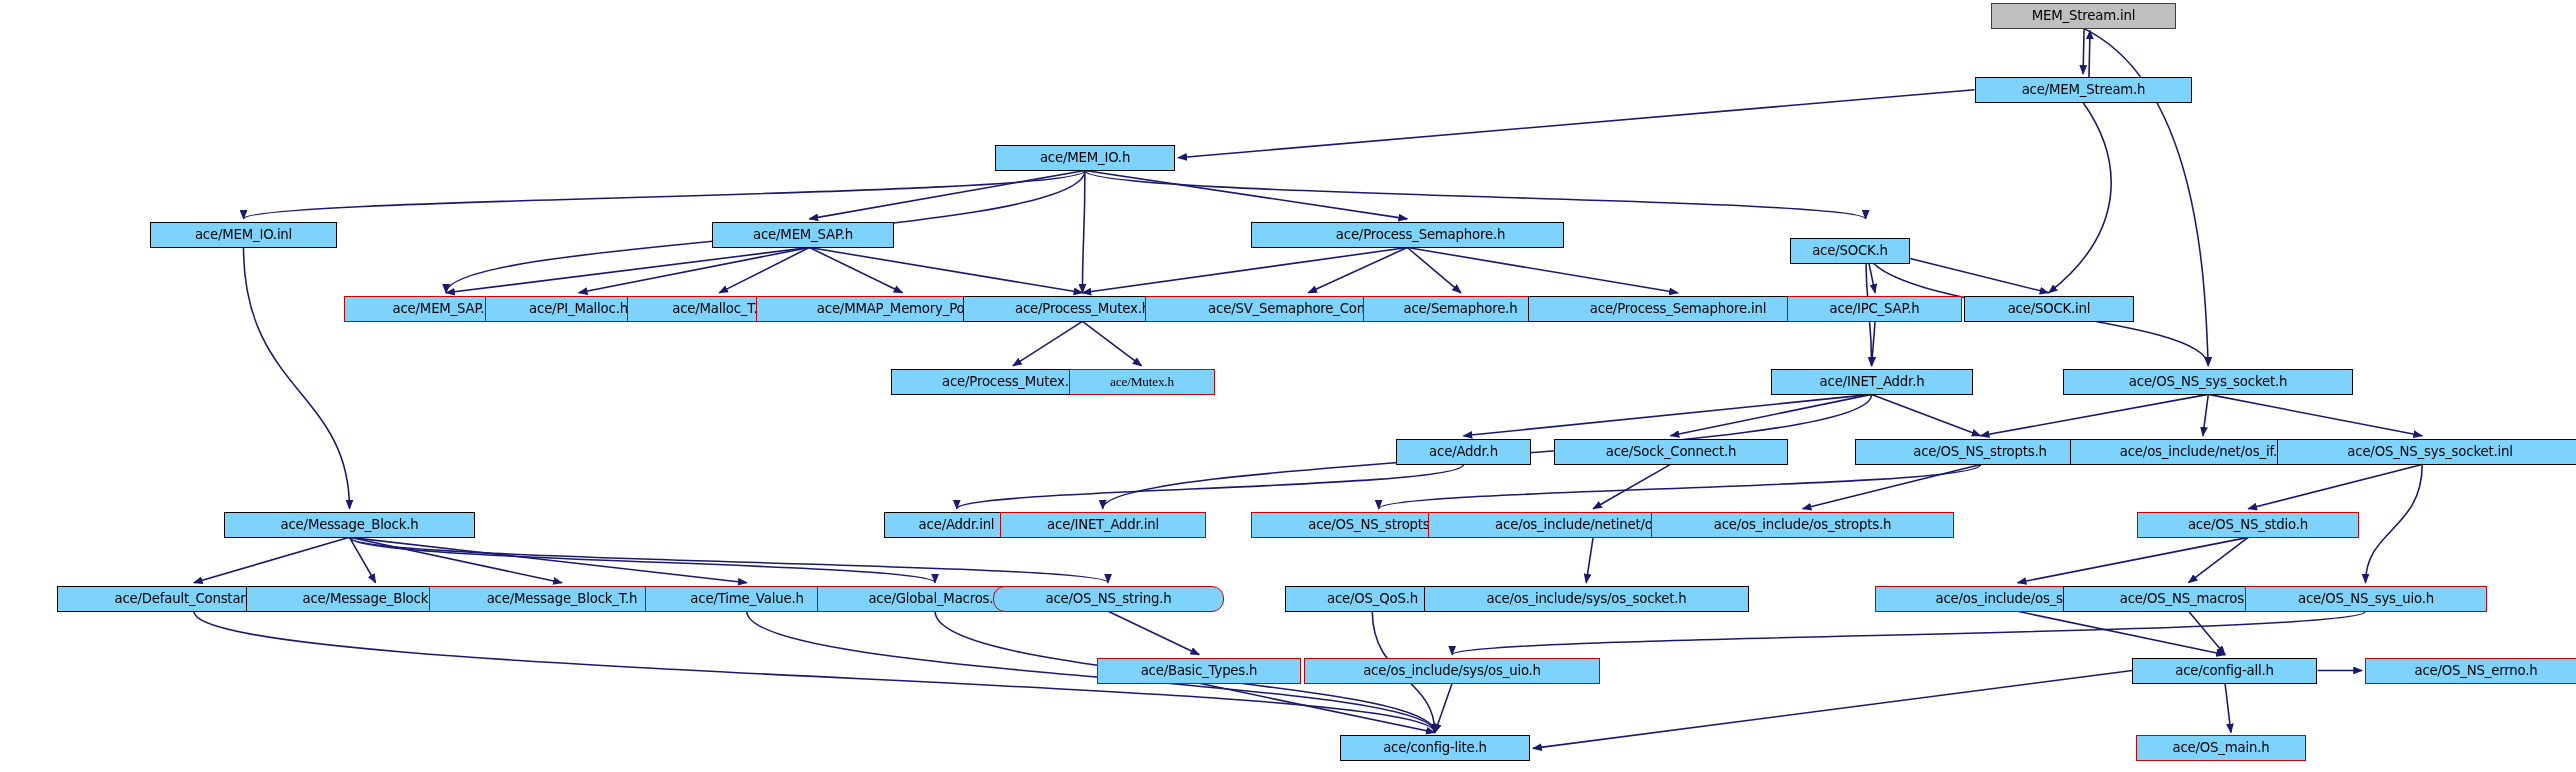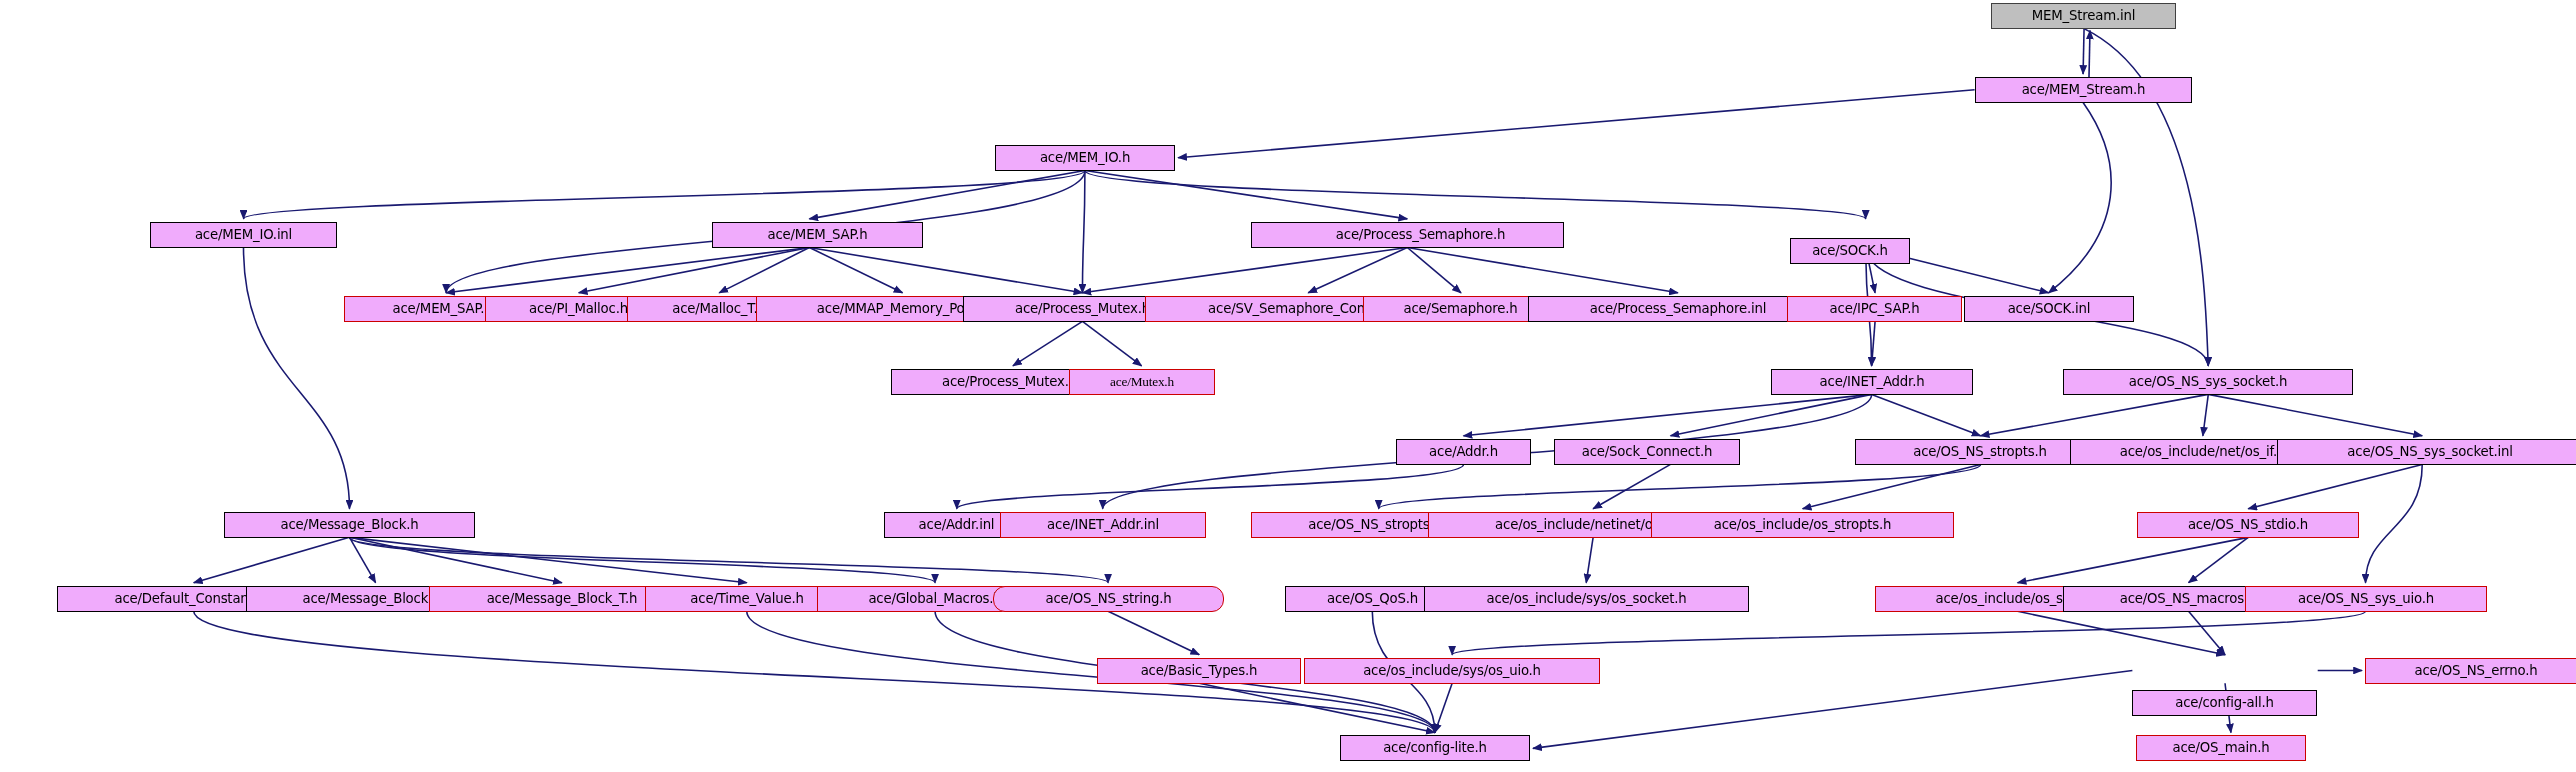--- a/index.html
+++ b/index.html
@@ -1,21 +1,21 @@
 <!DOCTYPE html>
 <html><head>
 <meta charset="utf-8">
 <style>
   html,body{margin:0;padding:0;background:#ffffff;}
   #graph{position:relative;width:2576px;height:773px;overflow:hidden;
          font-family:"DejaVu Sans","Liberation Sans",sans-serif;}
   #edges{position:absolute;left:0;top:0;width:2576px;height:773px;}
   .node{position:absolute;box-sizing:border-box;
         display:flex;align-items:center;justify-content:center;
-        height:26px;background:#f0abfc;border:1px solid #000000;
+        height:26px;background:#7dd3fc;border:1px solid #000000;
         font-size:13.3px;line-height:1;color:#000000;white-space:nowrap;
         padding:0 6px;letter-spacing:-0.2px;}
   .node.red{border-color:#cc0000;}
   .node.root{background:#bfbfbf;border-color:#404040;}
 </style>
 </head>
 <body>
 
 <div id="graph">
   <svg id="edges" viewBox="0 0 2613 784" preserveAspectRatio="none">
@@ -89,39 +89,39 @@
         <path d="M196.5,620 C196.5,687.65 1455.5,687.65 1455.5,743" marker-end="url(#ah)"></path>
         <path d="M1392,620 C1392,687.65 1455.5,687.65 1455.5,743" marker-end="url(#ah)"></path>
         <path d="M2163,680 L1555,759" marker-end="url(#ah)"></path>
       </g>
   </svg>
   <div id="node-layer">
       <div class="node root" style="left: 1991px; top: 3px; width: 185px;">MEM_Stream.inl</div>
       <div class="node" style="left: 1975px; top: 77px; width: 217px;">ace/MEM_Stream.h</div>
       <div class="node" style="left: 995px; top: 145px; width: 180px;">ace/MEM_IO.h</div>
       <div class="node" style="left: 150px; top: 222px; width: 187px;">ace/MEM_IO.inl</div>
-      <div class="node" style="left: 712px; top: 222px; width: 211px;">ace/MEM_SAP.h</div>
+      <div class="node" style="left: 712px; top: 222px; width: 182px;">ace/MEM_SAP.h</div>
       <div class="node" style="left: 1251px; top: 222px; width: 313px; padding-left: 32px;">ace/Process_Semaphore.h</div>
       <div class="node" style="left: 1790px; top: 238px; width: 120px;">ace/SOCK.h</div>
       <div class="node red" style="left: 344px; top: 296px; width: 204px;">ace/MEM_SAP.inl</div>
       <div class="node red" style="left: 485px; top: 296px; width: 187px;">ace/PI_Malloc.h</div>
       <div class="node red" style="left: 627px; top: 296px; width: 184px;">ace/Malloc_T.h</div>
       <div class="node red" style="left: 756px; top: 296px; width: 293px;">ace/MMAP_Memory_Pool.h</div>
       <div class="node" style="left: 963px; top: 296px; width: 239px;">ace/Process_Mutex.h</div>
       <div class="node red" style="left: 1145px; top: 296px; width: 327px;">ace/SV_Semaphore_Complex.h</div>
       <div class="node red" style="left: 1363px; top: 296px; width: 195px;">ace/Semaphore.h</div>
       <div class="node" style="left: 1528px; top: 296px; width: 300px;">ace/Process_Semaphore.inl</div>
       <div class="node red" style="left: 1787px; top: 296px; width: 175px;">ace/IPC_SAP.h</div>
       <div class="node" style="left: 1964px; top: 296px; width: 170px;">ace/SOCK.inl</div>
       <div class="node" style="left: 2063px; top: 369px; width: 290px;">ace/OS_NS_sys_socket.h</div>
       <div class="node" style="left: 891px; top: 369px; width: 244px;">ace/Process_Mutex.inl</div>
       <div class="node red" style="left: 1069px; top: 369px; width: 146px; font-family: Liberation Serif, serif;">ace/Mutex.h</div>
       <div class="node" style="left: 1771px; top: 369px; width: 202px;">ace/INET_Addr.h</div>
       <div class="node" style="left: 1396px; top: 439px; width: 135px;">ace/Addr.h</div>
-      <div class="node" style="left: 1554px; top: 439px; width: 186px;">ace/Sock_Connect.h</div>
+      <div class="node" style="left: 1554px; top: 439px; width: 234px;">ace/Sock_Connect.h</div>
       <div class="node" style="left: 1855px; top: 439px; width: 250px;">ace/OS_NS_stropts.h</div>
       <div class="node" style="left: 2070px; top: 439px; width: 265px;">ace/os_include/net/os_if.h</div>
       <div class="node" style="left: 2269px; top: 439px; width: 306px; margin-left: 8px;">ace/OS_NS_sys_socket.inl</div>
       <div class="node" style="left: 224px; top: 512px; width: 251px;">ace/Message_Block.h</div>
       <div class="node" style="left: 884px; top: 512px; width: 145px;">ace/Addr.inl</div>
       <div class="node red" style="left: 1000px; top: 512px; width: 206px;">ace/INET_Addr.inl</div>
       <div class="node red" style="left: 1251px; top: 512px; width: 255px;">ace/OS_NS_stropts.inl</div>
       <div class="node red" style="left: 1428px; top: 512px; width: 329px;">ace/os_include/netinet/os_in.h</div>
       <div class="node red" style="left: 1651px; top: 512px; width: 303px;">ace/os_include/os_stropts.h</div>
       <div class="node red" style="left: 2137px; top: 512px; width: 222px;">ace/OS_NS_stdio.h</div>
@@ -131,19 +131,19 @@
       <div class="node red" style="left: 645px; top: 586px; width: 204px;">ace/Time_Value.h</div>
       <div class="node red" style="left: 817px; top: 586px; width: 236px;">ace/Global_Macros.h</div>
       <div class="node red" style="left: 993px; top: 586px; width: 231px; border-radius: 12px;">ace/OS_NS_string.h</div>
       <div class="node" style="left: 1285px; top: 586px; width: 175px;">ace/OS_QoS.h</div>
       <div class="node" style="left: 1424px; top: 586px; width: 325px;">ace/os_include/sys/os_socket.h</div>
       <div class="node red" style="left: 1875px; top: 586px; width: 285px;">ace/os_include/os_stdio.h</div>
       <div class="node" style="left: 2063px; top: 586px; width: 250px;">ace/OS_NS_macros.h</div>
       <div class="node red" style="left: 2245px; top: 586px; width: 242px;">ace/OS_NS_sys_uio.h</div>
       <div class="node red" style="left: 1097px; top: 658px; width: 204px;">ace/Basic_Types.h</div>
       <div class="node red" style="left: 1304px; top: 658px; width: 296px;">ace/os_include/sys/os_uio.h</div>
-      <div class="node" style="left: 2132px; top: 658px; width: 185px; margin-top: 32px;">ace/config-all.h</div>
+      <div class="node" style="left: 2132px; top: 658px; width: 185px;">ace/config-all.h</div>
       <div class="node red" style="left: 2365px; top: 658px; width: 222px;">ace/OS_NS_errno.h</div>
       <div class="node" style="left: 1340px; top: 735px; width: 190px;">ace/config-lite.h</div>
       <div class="node red" style="left: 2136px; top: 735px; width: 170px;">ace/OS_main.h</div>
     </div>
 </div>
 
 
 </body></html>

